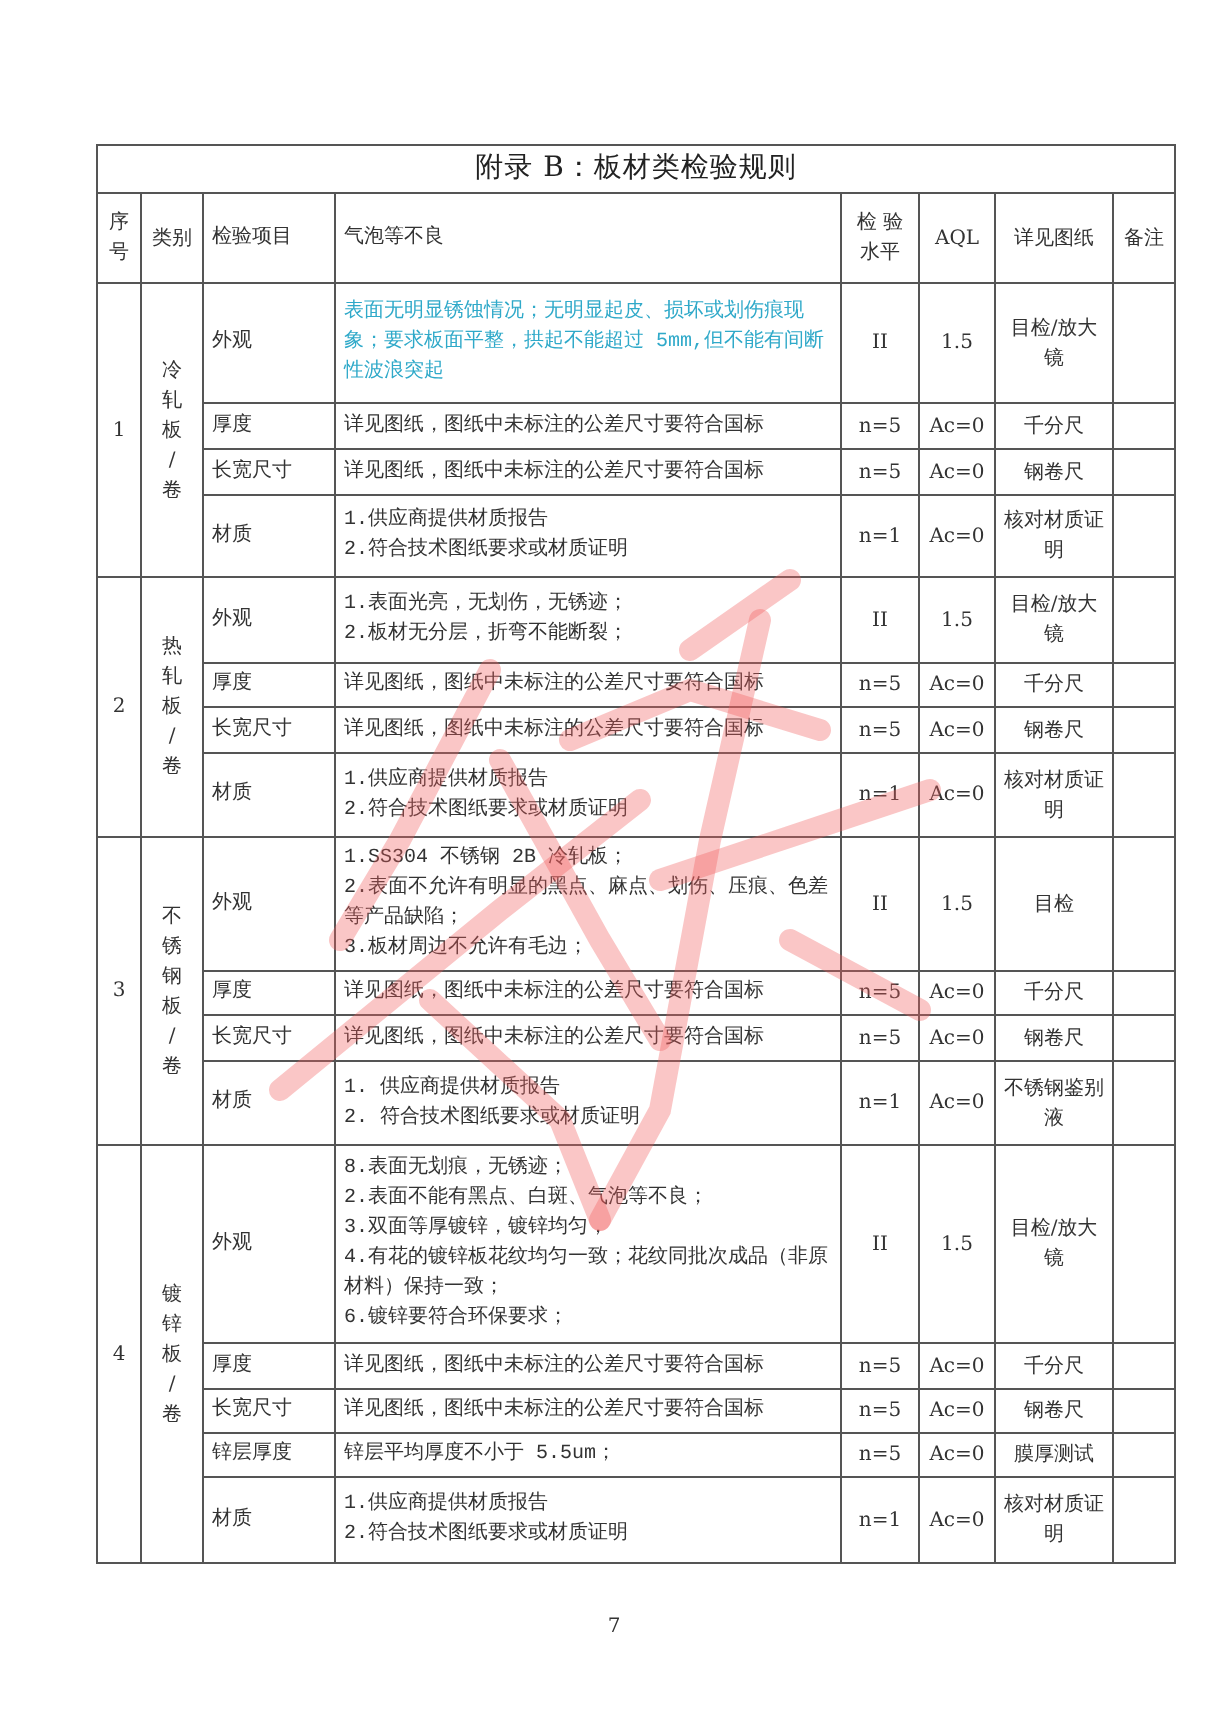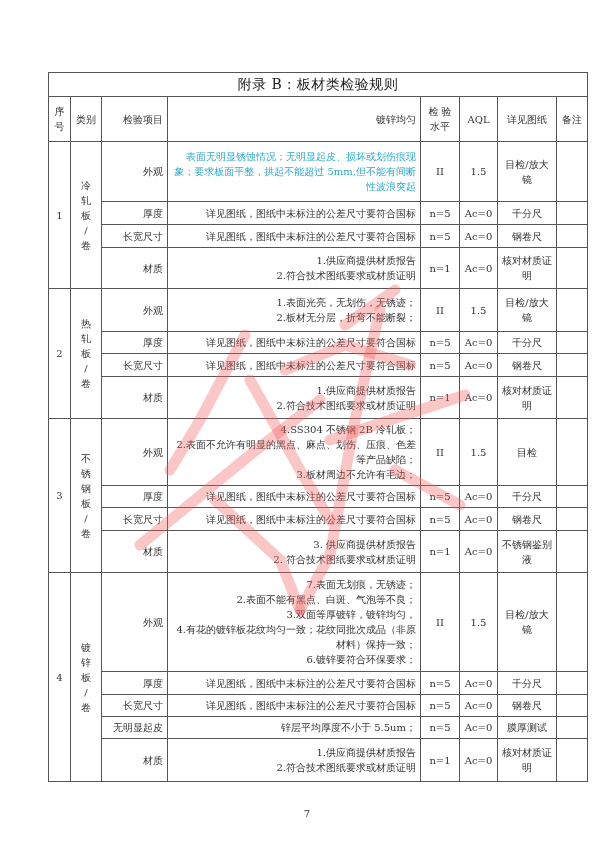--- a/index.html
+++ b/index.html
@@ -5,21 +5,21 @@
   html, body { margin: 0; padding: 0; background: #ffffff; }
   body { width: 614px; height: 866px; position: relative; overflow: hidden;
          font-family: "DejaVu Serif", "Liberation Serif", serif; color: #333; }
   .page { position: absolute; left: 0; top: 0; width: 614px; height: 670px; }
   table.spec { position: absolute; left: 48px; top: 72px; width: 539px;
                border-collapse: collapse; table-layout: fixed; font-size: 10px; }
   table.spec td { border: 1px solid #555; padding: 0 4px; vertical-align: middle;
                   line-height: 15px; }
   td.title { height: 23px; text-align: center; font-size: 14px; color: #222; letter-spacing: 0.5px; }
   td.c { text-align: center; }
-  td.l { text-align: right; }
+  td.l { text-align: left; font-family: Liberation Mono, monospace; }
   .hdr td { height: 44px; }
   .vcat { text-align: center; line-height: 19px; }
   .cyan { color: #2fa9c9; }
   .req div { white-space: normal; }
   .pnum { position: absolute; left: 0; width: 614px; top: 808px; text-align: center; font-size: 10px; color: #333; }
   .wm { position: absolute; left: 0; top: 0; width: 614px; height: 866px; pointer-events: none; }
 </style>
 </head>
 <body>
 
@@ -36,21 +36,21 @@
         <col style="width:31px">
     </colgroup>
     <tbody id="tbody">
       <tr>
         <td colspan="8" class="title">附录 B：板材类检验规则</td>
       </tr>
       <tr class="hdr">
         <td class="c">序号</td>
         <td class="c">类别</td>
         <td class="l">检验项目</td>
-        <td class="l">镀锌均匀</td>
+        <td class="l">气泡等不良</td>
         <td class="c">检 验 水平</td>
         <td class="c">AQL</td>
         <td class="c">详见图纸</td>
         <td class="c">备注</td>
       </tr>
     <tr style="height: 60px;">
           <td class="c" rowspan="4">1</td>
           <td class="vcat" rowspan="4">
             <div>冷</div>
             <div>轧</div>
@@ -153,21 +153,21 @@
           <td class="vcat" rowspan="4">
             <div>不</div>
             <div>锈</div>
             <div>钢</div>
             <div>板</div>
             <div>/</div>
             <div>卷</div>
           </td>
           <td class="l">外观</td>
           <td class="l req">
-            <div>4.SS304 不锈钢 2B 冷轧板；</div>
+            <div>1.SS304 不锈钢 2B 冷轧板；</div>
             <div>2.表面不允许有明显的黑点、麻点、划伤、压痕、色差等产品缺陷；</div>
             <div>3.板材周边不允许有毛边；</div>
           </td>
           <td class="c">II</td>
           <td class="c">1.5</td>
           <td class="c">目检</td>
           <td class="c"></td>
         </tr>
         <tr style="height: 22px;">
           <td class="l">厚度</td>
@@ -185,40 +185,40 @@
             <div>详见图纸，图纸中未标注的公差尺寸要符合国标</div>
           </td>
           <td class="c">n=5</td>
           <td class="c">Ac=0</td>
           <td class="c">钢卷尺</td>
           <td class="c"></td>
         </tr>
         <tr style="height: 42px;">
           <td class="l">材质</td>
           <td class="l req">
-            <div>3. 供应商提供材质报告</div>
+            <div>1. 供应商提供材质报告</div>
             <div>2. 符合技术图纸要求或材质证明</div>
           </td>
           <td class="c">n=1</td>
           <td class="c">Ac=0</td>
           <td class="c">不锈钢鉴别液</td>
           <td class="c"></td>
         </tr>
         <tr style="height: 99px;">
           <td class="c" rowspan="5">4</td>
           <td class="vcat" rowspan="5">
             <div>镀</div>
             <div>锌</div>
             <div>板</div>
             <div>/</div>
             <div>卷</div>
           </td>
           <td class="l">外观</td>
           <td class="l req">
-            <div>7.表面无划痕，无锈迹；</div>
+            <div>8.表面无划痕，无锈迹；</div>
             <div>2.表面不能有黑点、白斑、气泡等不良；</div>
             <div>3.双面等厚镀锌，镀锌均匀，</div>
             <div>4.有花的镀锌板花纹均匀一致；花纹同批次成品（非原材料）保持一致；</div>
             <div>6.镀锌要符合环保要求；</div>
           </td>
           <td class="c">II</td>
           <td class="c">1.5</td>
           <td class="c">目检/放大镜</td>
           <td class="c"></td>
         </tr>
@@ -236,21 +236,21 @@
           <td class="l">长宽尺寸</td>
           <td class="l req">
             <div>详见图纸，图纸中未标注的公差尺寸要符合国标</div>
           </td>
           <td class="c">n=5</td>
           <td class="c">Ac=0</td>
           <td class="c">钢卷尺</td>
           <td class="c"></td>
         </tr>
         <tr style="height: 22px;">
-          <td class="l">无明显起皮</td>
+          <td class="l">锌层厚度</td>
           <td class="l req">
             <div>锌层平均厚度不小于 5.5um；</div>
           </td>
           <td class="c">n=5</td>
           <td class="c">Ac=0</td>
           <td class="c">膜厚测试</td>
           <td class="c"></td>
         </tr>
         <tr style="height: 43px;">
           <td class="l">材质</td>

